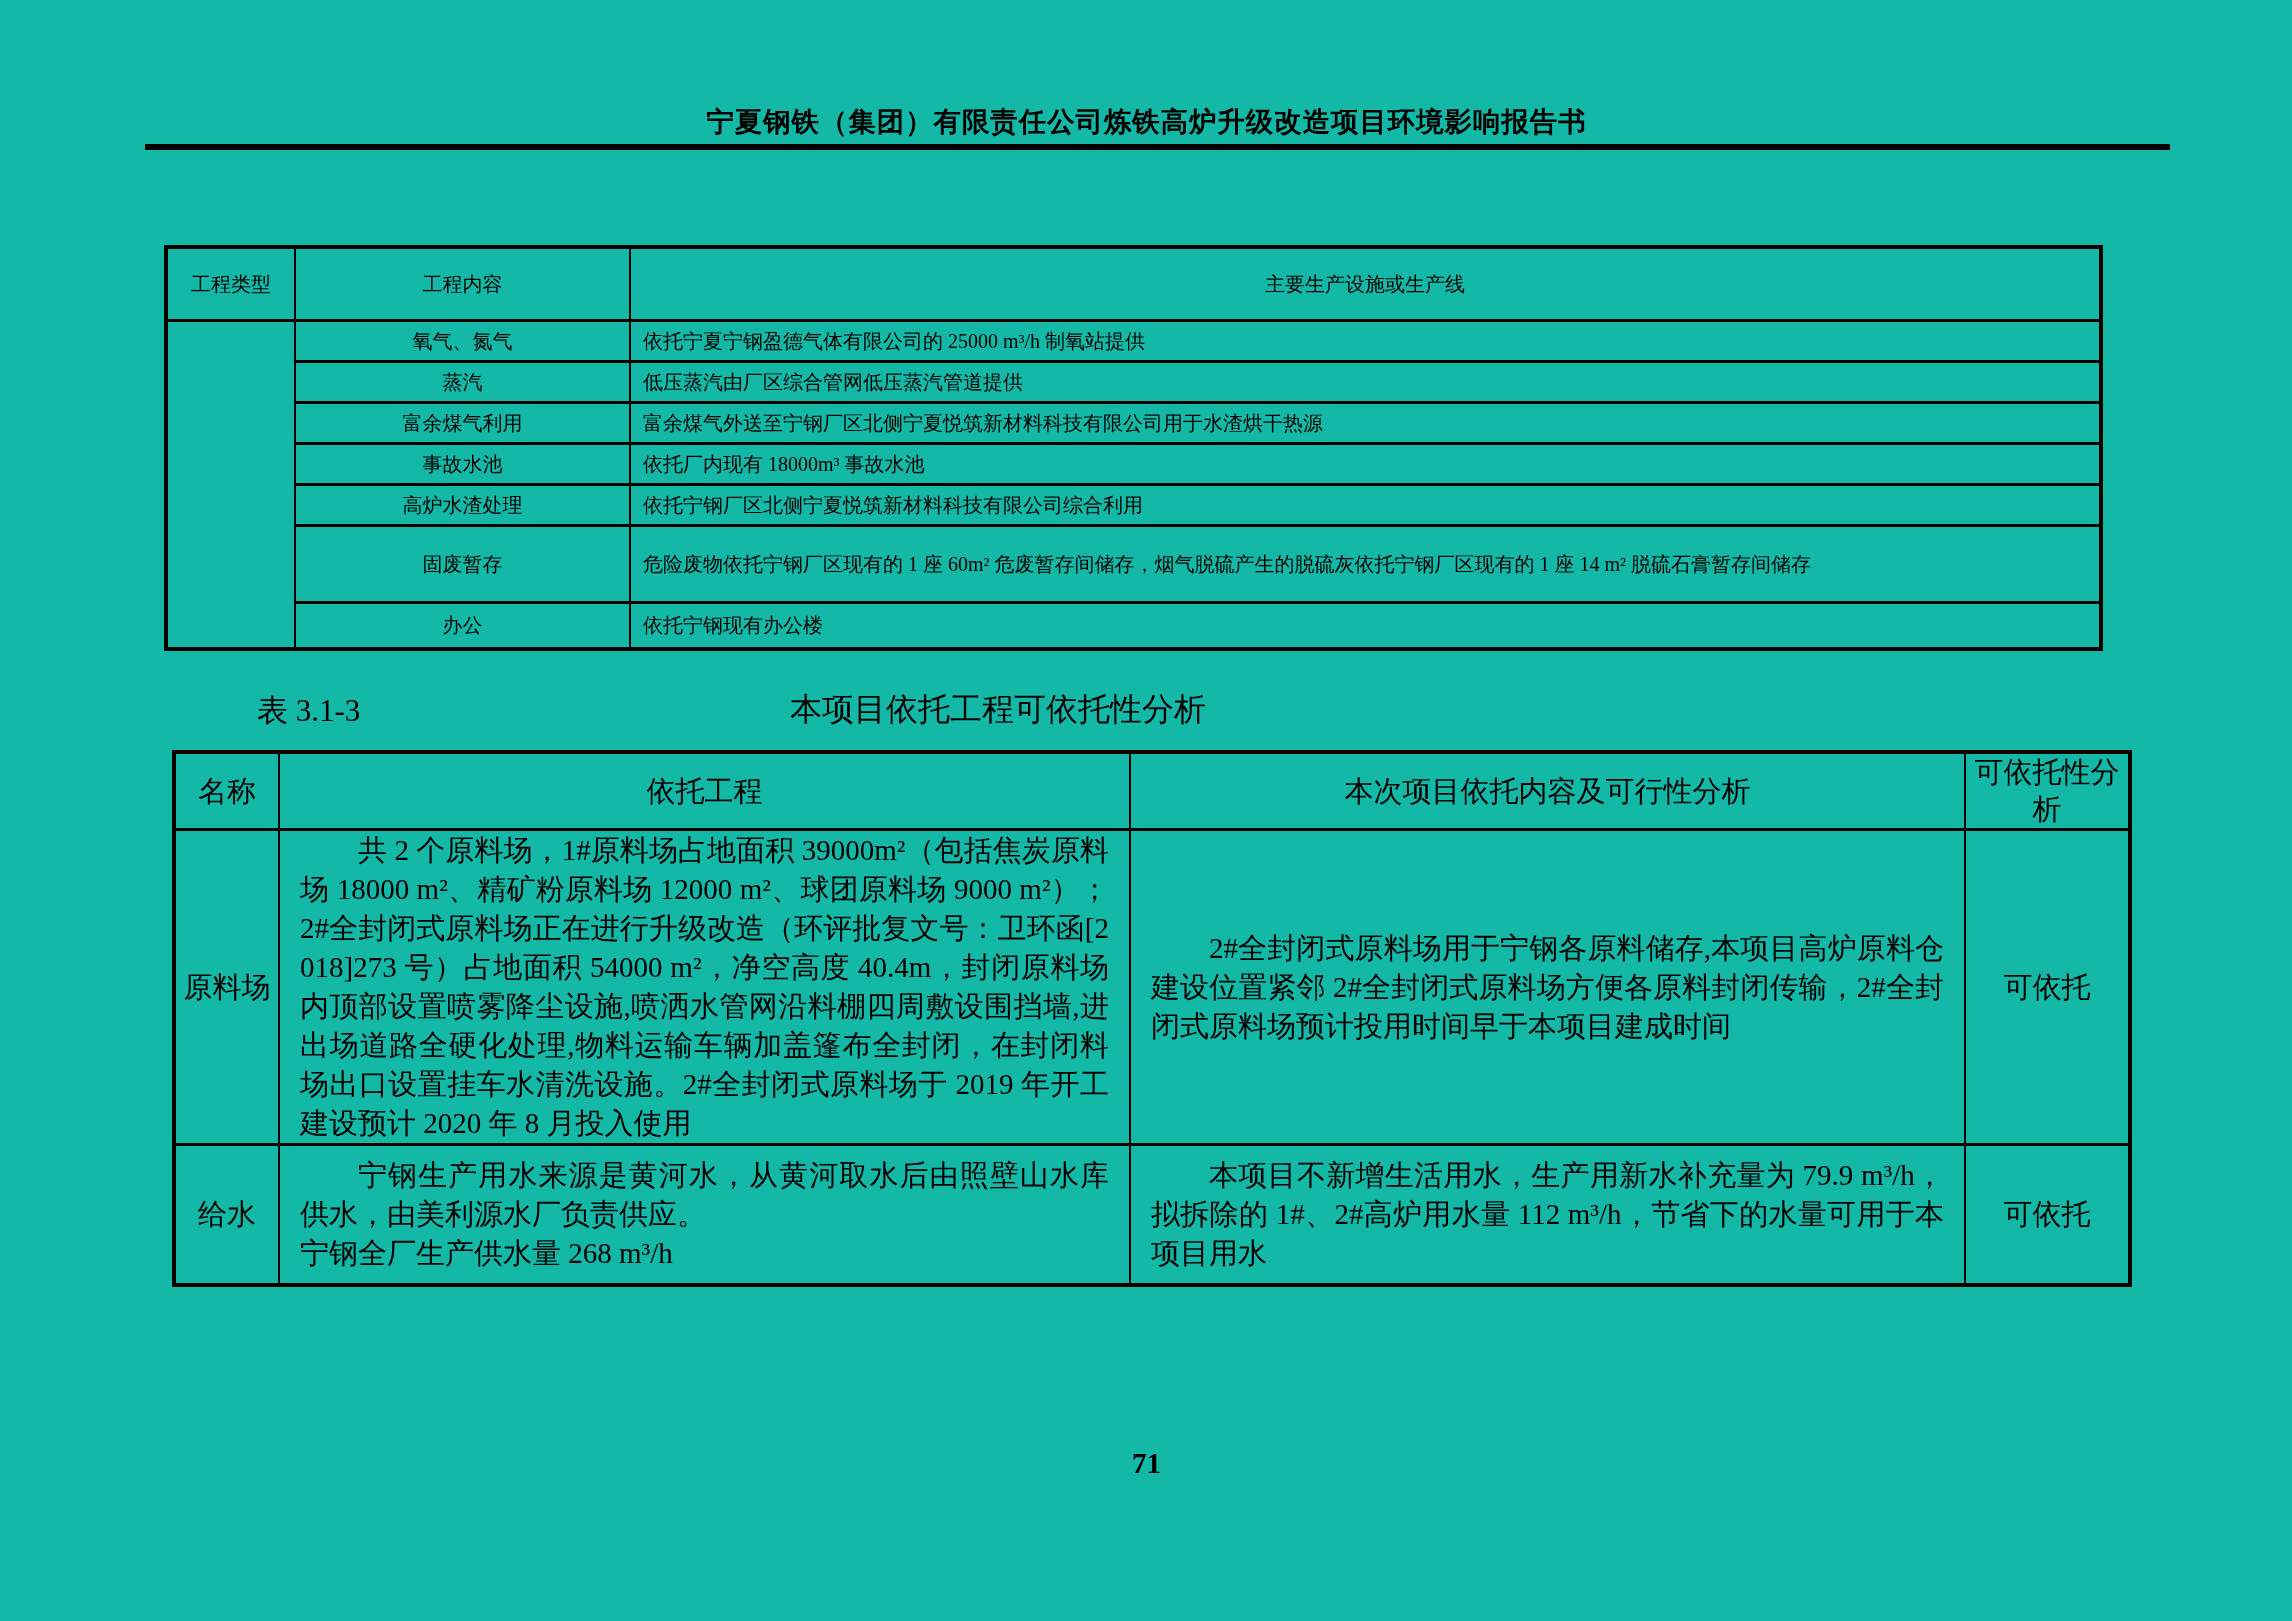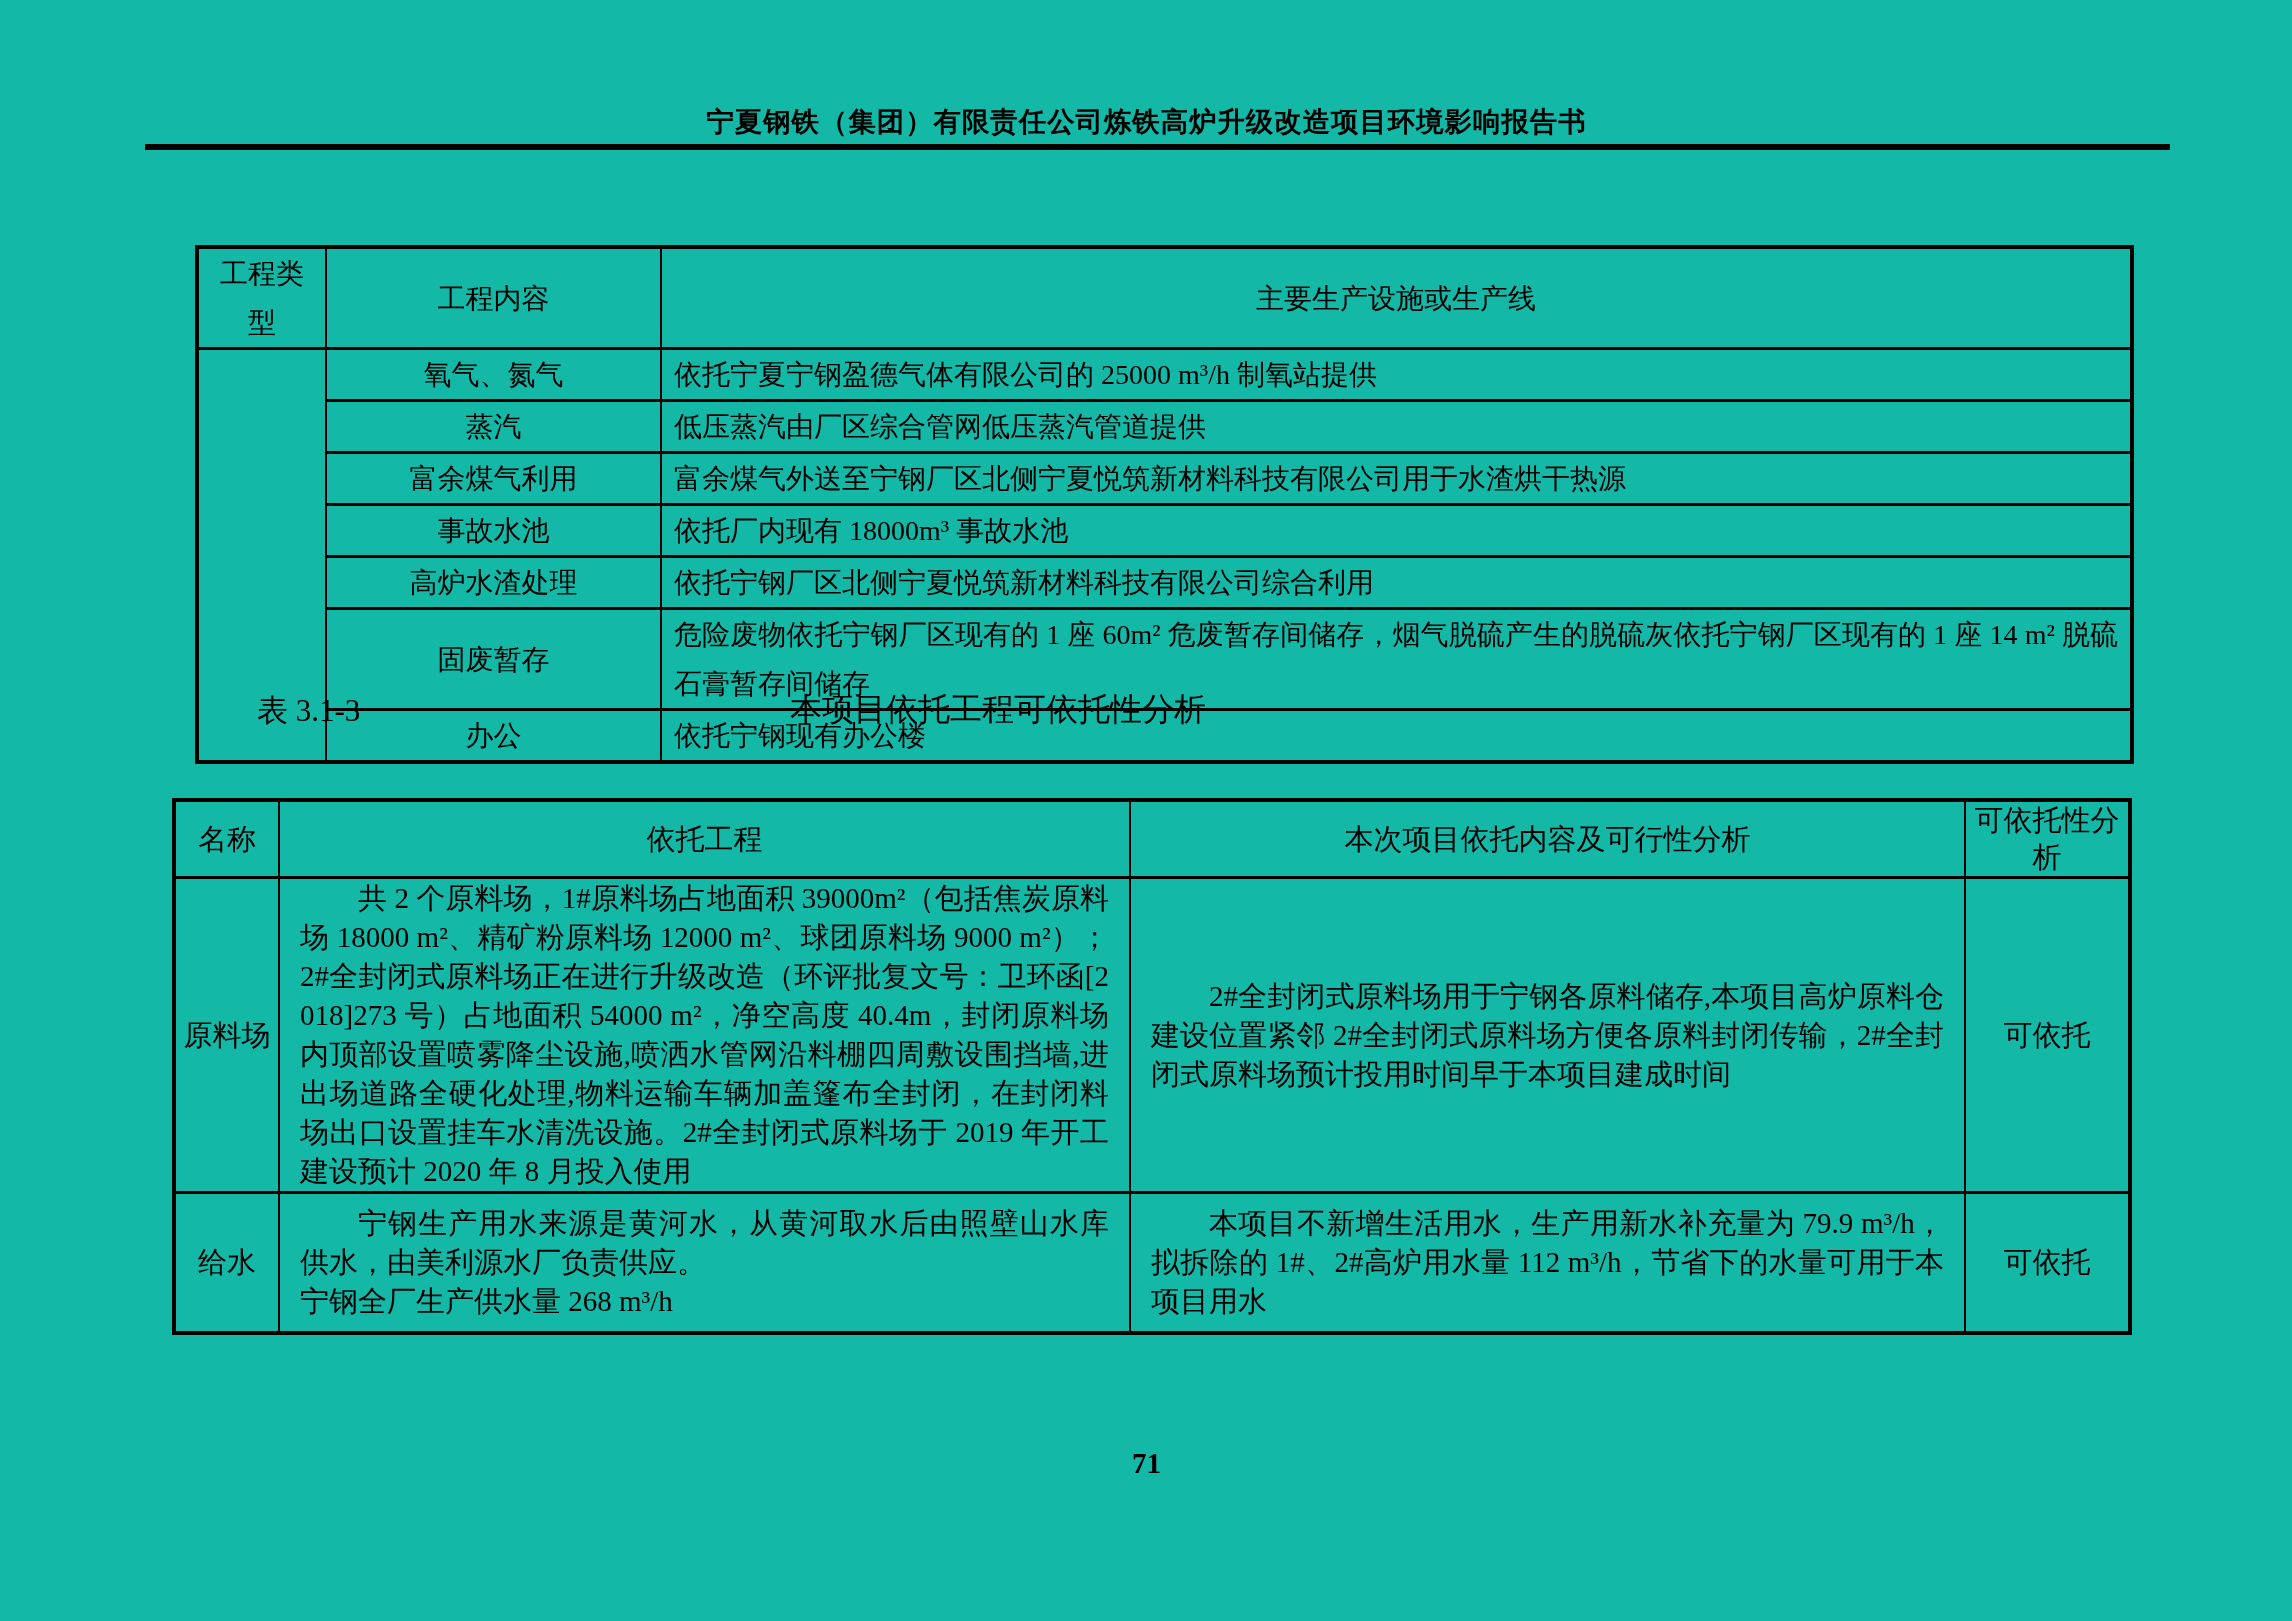--- a/index.html
+++ b/index.html
@@ -18,27 +18,27 @@
   .header-rule{
     position:absolute;top:144px;left:145px;width:2025px;height:5.9px;
     background:#000000;
   }
   table{border-collapse:collapse;table-layout:fixed;position:absolute;border:4.9px solid #000;}
   td{
     border:2.9px solid #000;
     border-top-width:3.9px;border-bottom-width:3.9px;
     padding:0;vertical-align:middle;overflow:hidden;
   }
-  .t1{left:195px;top:245px;width:1936px;font-size:28px;line-height:49px;}
+  .t1{left:164px;top:245px;width:1936px;font-size:20px;line-height:35px;}
   .t1 tr.h  td{height:70px;text-align:center;}
   .t1 tr.r  td{height:38px;}
   .t1 tr.r6 td{height:74px;}
   .t1 tr.r7 td{height:43px;}
   .t1 td.hdr1{padding:0 13.7px;}
-  .t2{left:172px;top:750px;width:1955px;font-size:29px;line-height:39px;margin-top:48px;}
+  .t2{left:172px;top:750px;width:1955px;font-size:29px;line-height:39px;}
   .t2 tr.h td{height:74px;text-align:center;line-height:37px;padding:0 2px;}
   .t2 tr.r1 td{height:284px;}
   .t2 tr.r2 td{height:137px;}
   .t2 tr.r3 td{height:83px;}
   .c{text-align:center;}
   .fac{text-align:justify;padding:0 12px;word-break:break-all;}
   .just{text-align:justify;text-indent:2em;padding:0 20px;word-break:break-all;}
   .pre{white-space:pre-line;}
   .cap-label{position:absolute;left:257px;top:690px;font-size:31px;}
   .cap-title{position:absolute;left:790px;top:688px;font-size:32px;}

